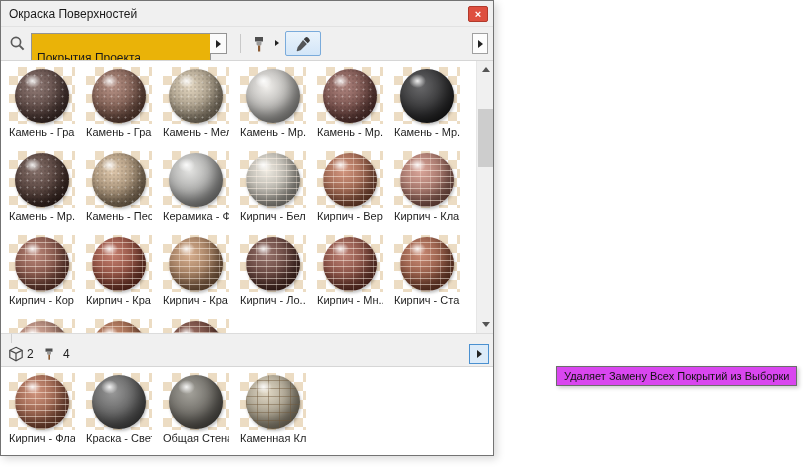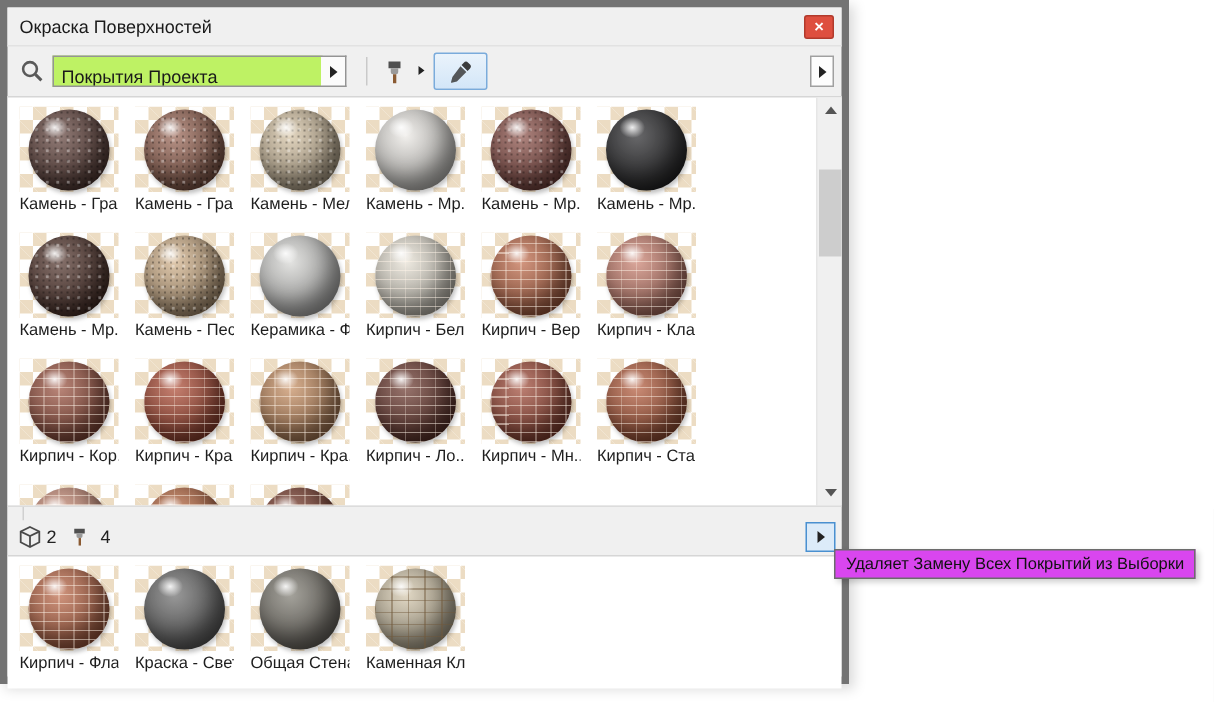--- a/index.html
+++ b/index.html
@@ -1,31 +1,31 @@
 <!DOCTYPE html>
 <html><head>
 <meta charset="utf-8">
 <style>
   * { margin:0; padding:0; box-sizing:border-box; }
   html,body { width:809px; height:468px; background:#fff; font-family:"Liberation Sans", sans-serif; }
   .canvas { position:relative; width:809px; height:468px; overflow:hidden; user-select:none; }
 
   
-  .dialog { position:absolute; left:0; top:0; width:566px; height:456px; background:#f0f0f0;
-            border:5px solid #737373; box-shadow:3px 3px 8px rgba(0,0,0,.15); }
+  .dialog { position:absolute; left:0; top:0; width:494px; height:456px; background:#f0f0f0;
+            border:1px solid #737373; box-shadow:3px 3px 8px rgba(0,0,0,.15); }
   .titlebar { position:absolute; left:0; top:0; right:0; height:26px; background:#f0f0f0; border-bottom:1px solid #e2e2e2; cursor:default; }
   .title { position:absolute; left:8px; top:6px; font-size:12px; color:#1a1a1a; }
   .close { position:absolute; right:5px; top:5px; width:20px; height:16px; background:#de4f3f; border:1px solid #b13a2c;
            border-radius:2px; color:#fff; display:flex; align-items:center; justify-content:center; font-size:11px; font-weight:bold; line-height:1; }
 
   
   .toolbar { position:absolute; left:0; top:26px; right:0; height:33px; }
   .search-ic { position:absolute; left:8px; top:8px; }
-  .combo { position:absolute; left:30px; top:6px; width:180px; height:21px; background:#bef264; border:1px solid #949494;
-           font-size:12px; color:#1a1a1a; padding:6px 5px; overflow:hidden; white-space:nowrap; }
+  .combo { position:absolute; left:30px; top:6px; width:180px; height:21px; background:#eab308; border:1px solid #949494;
+           font-size:12px; color:#1a1a1a; padding:17px 5px; overflow:hidden; white-space:nowrap; }
   .combo-arrow { position:absolute; left:209px; top:6px; width:17px; height:21px; background:#fbfbfb; border:1px solid #949494;
                  border-left:none; display:flex; align-items:center; justify-content:center; }
   .vsep { position:absolute; left:239px; top:7px; width:1px; height:19px; background:#c9c9c9; }
   .paint-btn { position:absolute; left:245px; top:4px; width:27px; height:25px; background:transparent; border:none;
                display:flex; align-items:center; justify-content:center; }
   .paint-flyout { position:absolute; left:274px; top:13px; }
   .eyedropper-btn { position:absolute; left:284px; top:4px; width:36px; height:25px; background:linear-gradient(#eaf3fb,#d3e6f8);
                     border:1px solid #7aabdb; border-radius:2px; display:flex; align-items:center; justify-content:center; }
   .toolbar-flyout { position:absolute; right:5px; top:6px; width:16px; height:21px; background:#fdfdfd; border:1px solid #a0a0a0;
                     display:flex; align-items:center; justify-content:center; }

